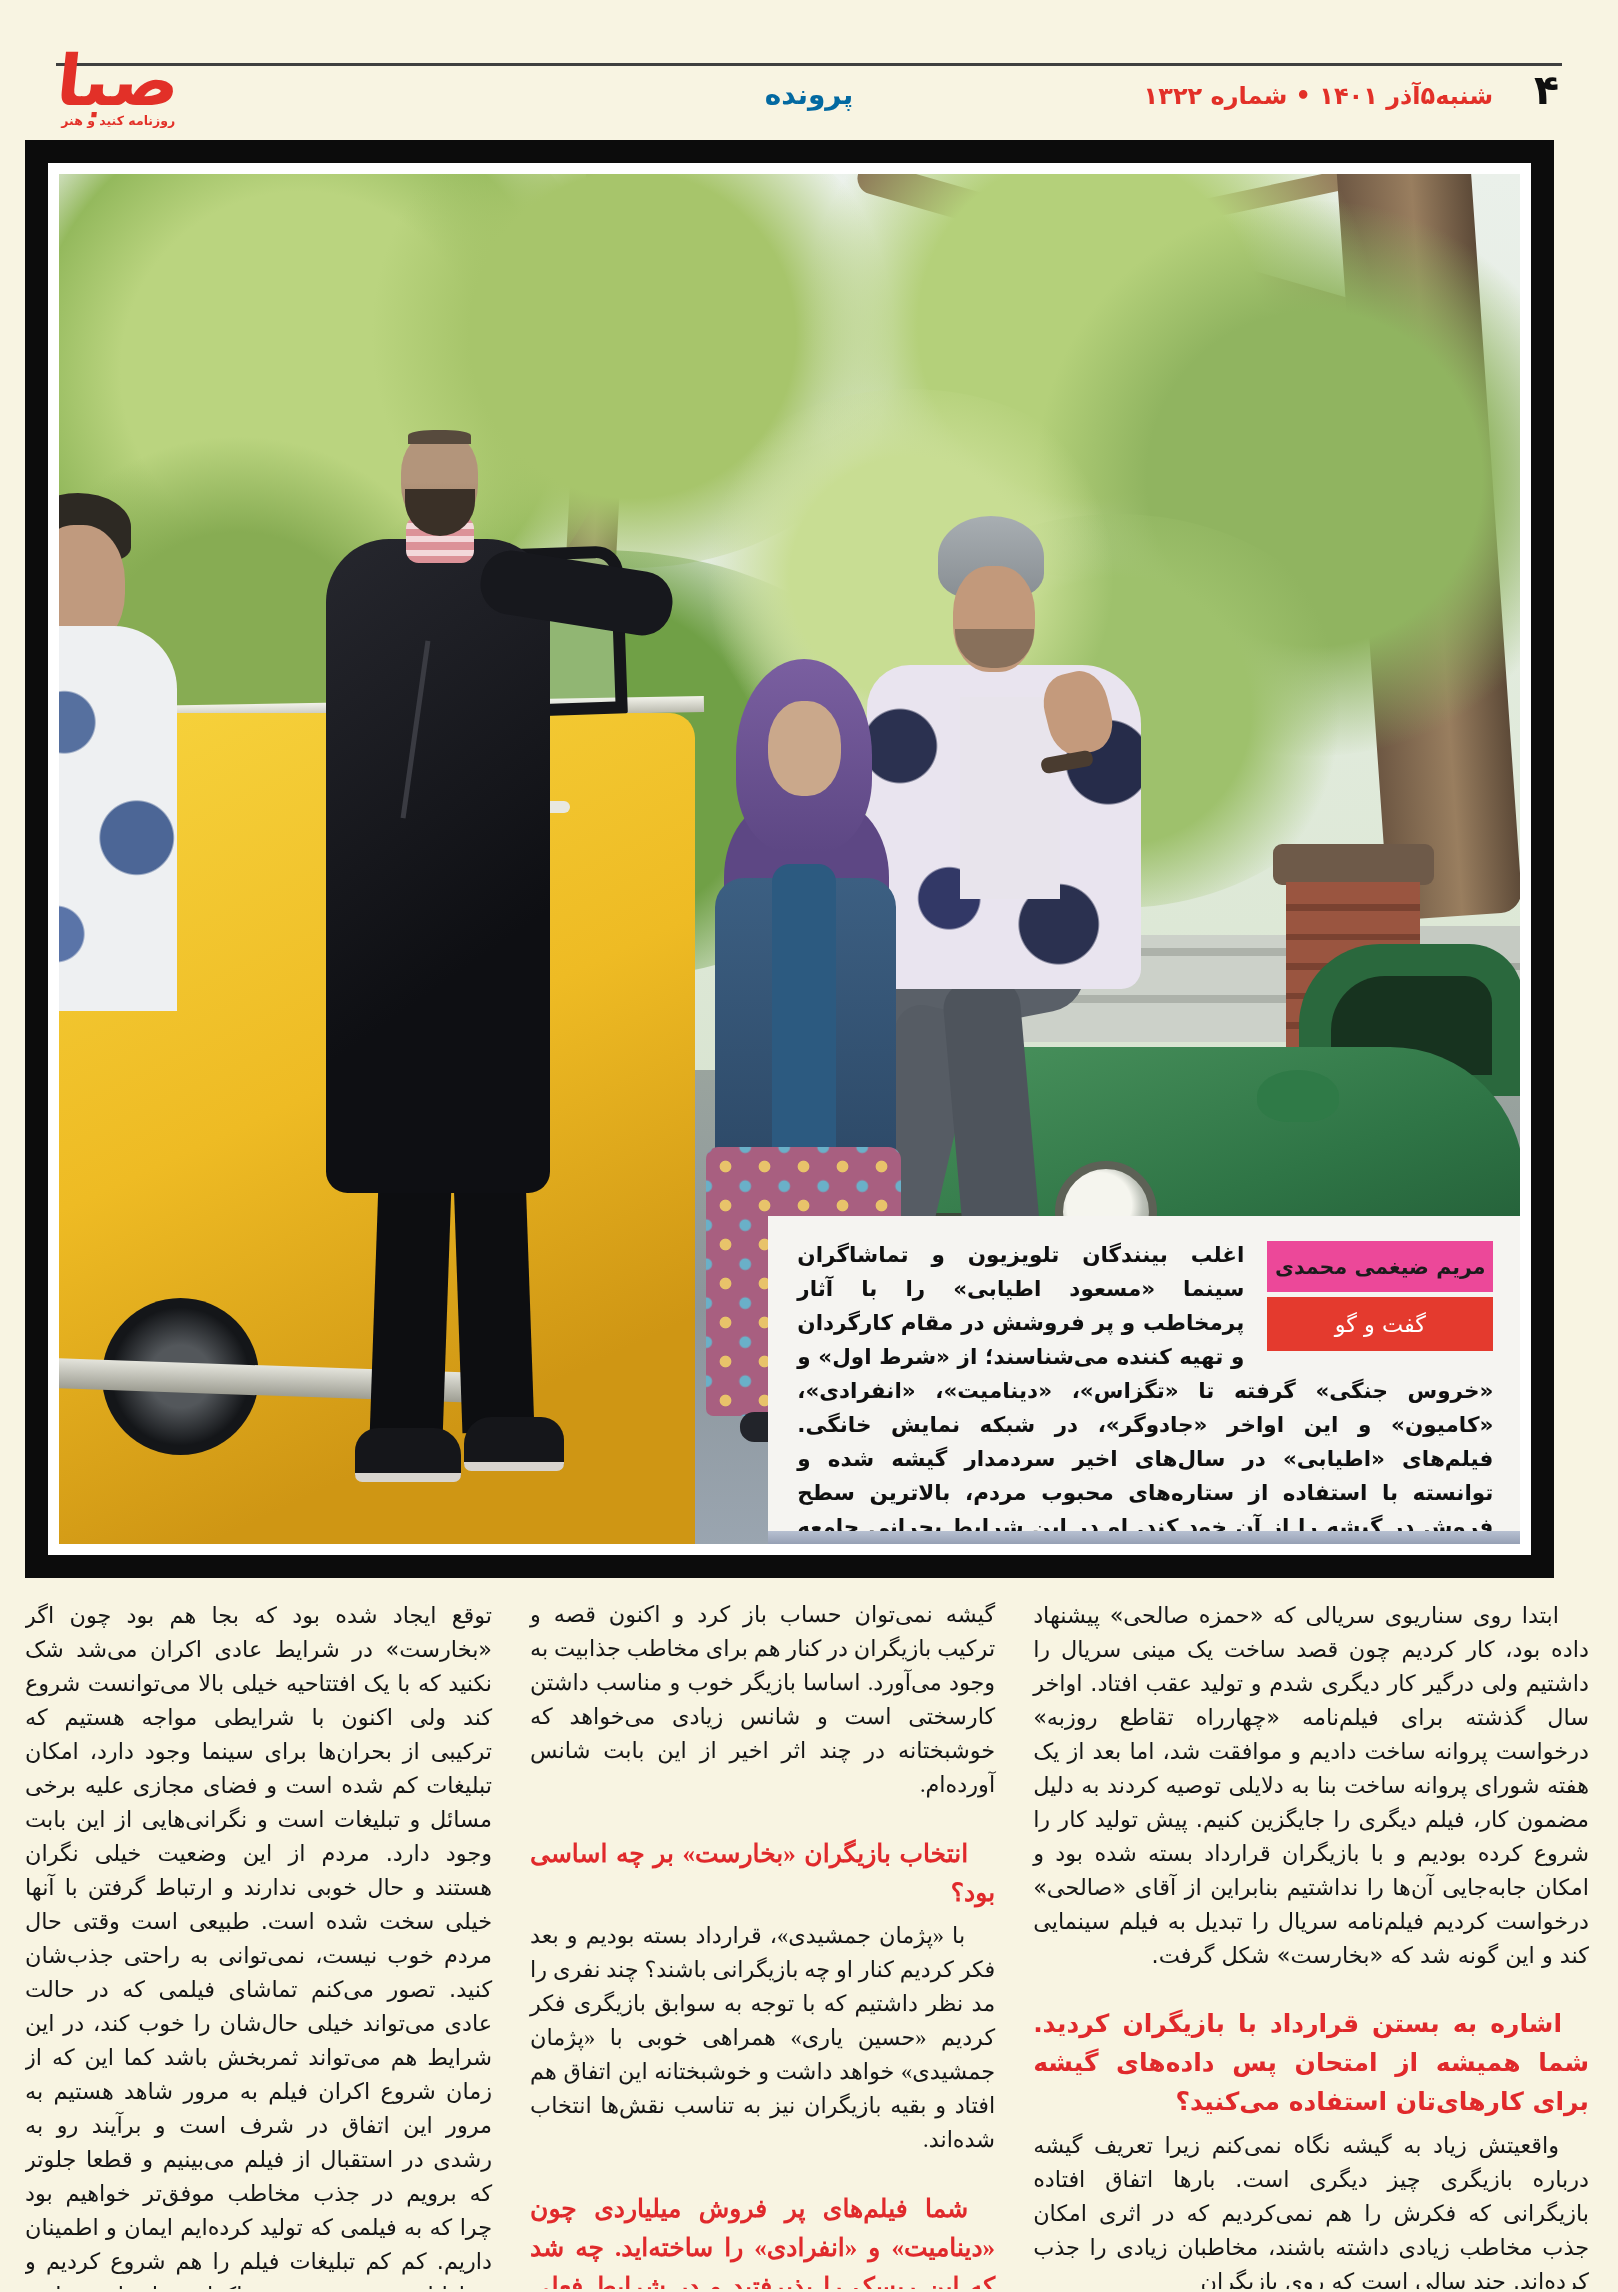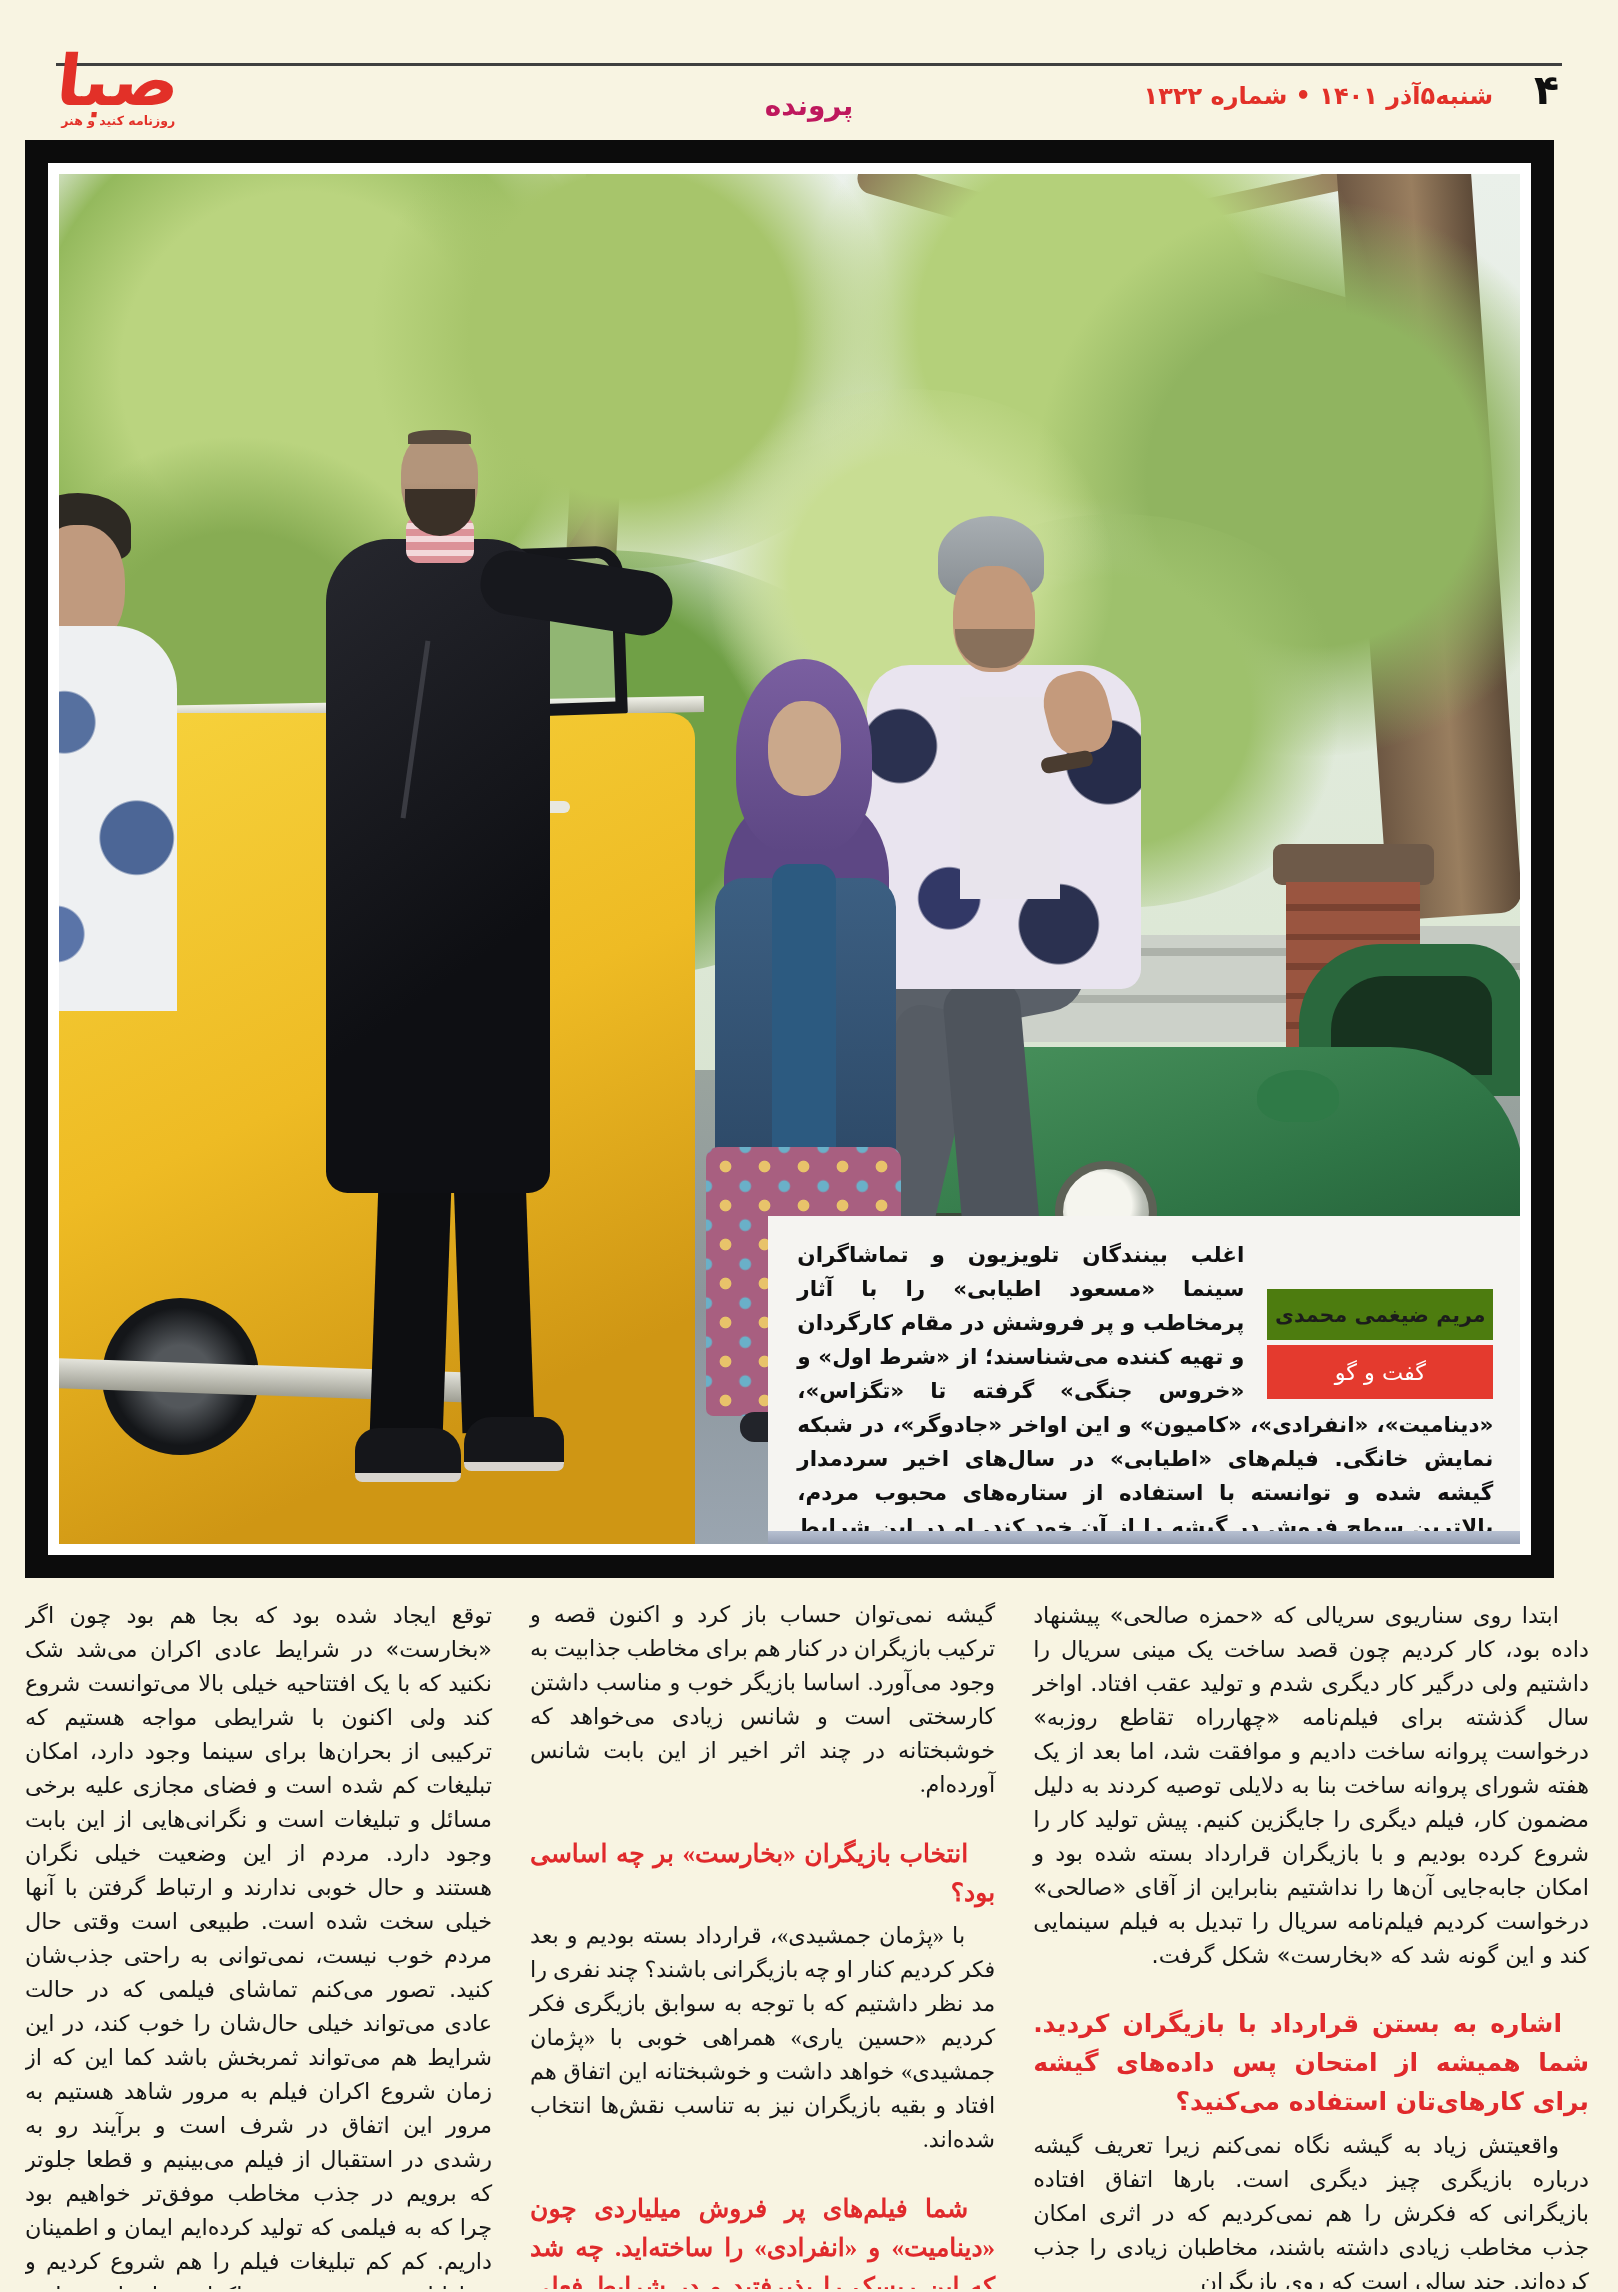--- a/index.html
+++ b/index.html
@@ -2,21 +2,21 @@
 <html lang="fa" dir="rtl" style="font-size:14.3px"><head>
 <meta charset="utf-8">
 <style>
   html,body{margin:0;padding:0;}
   body{width:1618px;height:2293px;background:#efe9d6;font-family:"DejaVu Sans",sans-serif;}
   .page{position:relative;width:1618px;height:2293px;background:#f8f4e2;overflow:hidden;direction:rtl;}
   
   .header-rule{position:absolute;top:63px;left:56px;right:56px;height:2.7px;background:#3f3f3f;}
   .page-number{position:absolute;top:70px;right:59px;font-size:41px;font-weight:bold;color:#0f0f0f;line-height:1;}
   .issue-date{position:absolute;top:84px;right:125px;font-size:24px;font-weight:bold;color:#e23028;line-height:1;}
-  .section-label{position:absolute;top:81px;left:50%;transform:translateX(-50%);font-size:28px;font-weight:bold;color:#be185d;line-height:1;margin-top:11px;}
+  .section-label{position:absolute;top:81px;left:50%;transform:translateX(-50%);font-size:28px;font-weight:bold;color:#0369a1;line-height:1;}
   .logo{position:absolute;top:52px;left:57px;text-align:center;color:#e23028;}
   .logo-title{font-size:70px;font-weight:bold;line-height:.85;transform:skewX(-6deg);}
   .logo-tagline{font-size:12.5px;font-weight:bold;margin-top:1.8px;letter-spacing:0.9px;}
   
   .photo-frame{position:absolute;top:140px;left:25px;width:1529px;height:1438px;background:#0c0c0c;padding:23px;box-sizing:border-box;}
   .frame-white{width:100%;height:100%;background:#ffffff;padding:10.7px;box-sizing:border-box;}
   .photo{position:relative;width:100%;height:100%;overflow:hidden;background:#d7e2cd;}
   .photo *{position:absolute;}
   .blob{border-radius:50%;}
   .sky{inset:0;background:linear-gradient(#eaf0ea, #dde8d6 55%, #cdd9c4);border-radius:0;}
@@ -108,21 +108,21 @@
   .st-shoe2{left:881px;top:1191px;width:116px;height:54px;background:#23262b;border-radius:19.7px 27px 9px 9px;border-bottom:7.2px solid #3c4046;}
   
   .kicker{top:30px;right:21.5px;background:#ffffff;color:#e8342c;font-size:37px;font-weight:bold;padding:7.2px 25px 12.5px;line-height:1.15;}
   .headline{top:106px;left:18px;right:18px;text-align:center;color:#e8322c;font-size:87px;font-weight:bold;line-height:1.35;letter-spacing:-0.9px;
     text-shadow:-3.6px -3.6px 0 #fff,3.6px -3.6px 0 #fff,-3.6px 3.6px 0 #fff,3.6px 3.6px 0 #fff,-6.3px 0 0 #fff,6.3px 0 0 #fff,0 -6.3px 0 #fff,0 6.3px 0 #fff,0 12.5px 19.7px rgba(40,40,40,.45);}
   
   .caption-box{right:0;bottom:0;width:752px;height:328px;background:#f5f4f1;z-index:12;box-sizing:border-box;padding:21.5px 27px 27px 29px;}
   .caption-strip{left:0;right:0;bottom:0;height:13.4px;background:linear-gradient(#b7c0d1,#96a0b4);}
   .byline-wrap{position:relative;float:left;width:0;}
   .caption-box .byline-wrap{position:relative;float:right;width:226px;margin:3.6px 0 7.2px 23px;text-align:center;}
-  .byline-name{position:relative;background:#4d7c0f;color:#1c1c1c;font-size:20.6px;font-weight:bold;padding:13.4px 5.4px;margin-top:48px;}
+  .byline-name{position:relative;background:#ec4899;color:#1c1c1c;font-size:20.6px;font-weight:bold;padding:13.4px 5.4px;}
   .byline-badge{position:relative;background:#e43a2e;color:#ffffff;font-size:22.4px;padding:14.3px 5.4px;margin-top:4.5px;}
   .lede{position:relative;margin:0;font-size:21.5px;font-weight:bold;line-height:34px;color:#101010;text-align:justify;}
   
   .article{position:absolute;top:1598px;right:29px;left:25px;height:691px;overflow:hidden;display:flex;gap:38px;}
   .col{box-sizing:border-box;}
   .col-a{width:557px;}
   .col-b{width:466px;font-family:Liberation Serif, serif;}
   .col-c{width:468px;}
   .block{text-align:justify;}
   .block.q{color:#e0292b;font-weight:bold;font-size:25px;line-height:39px;margin:0 0 7.2px;text-indent:27px;}

